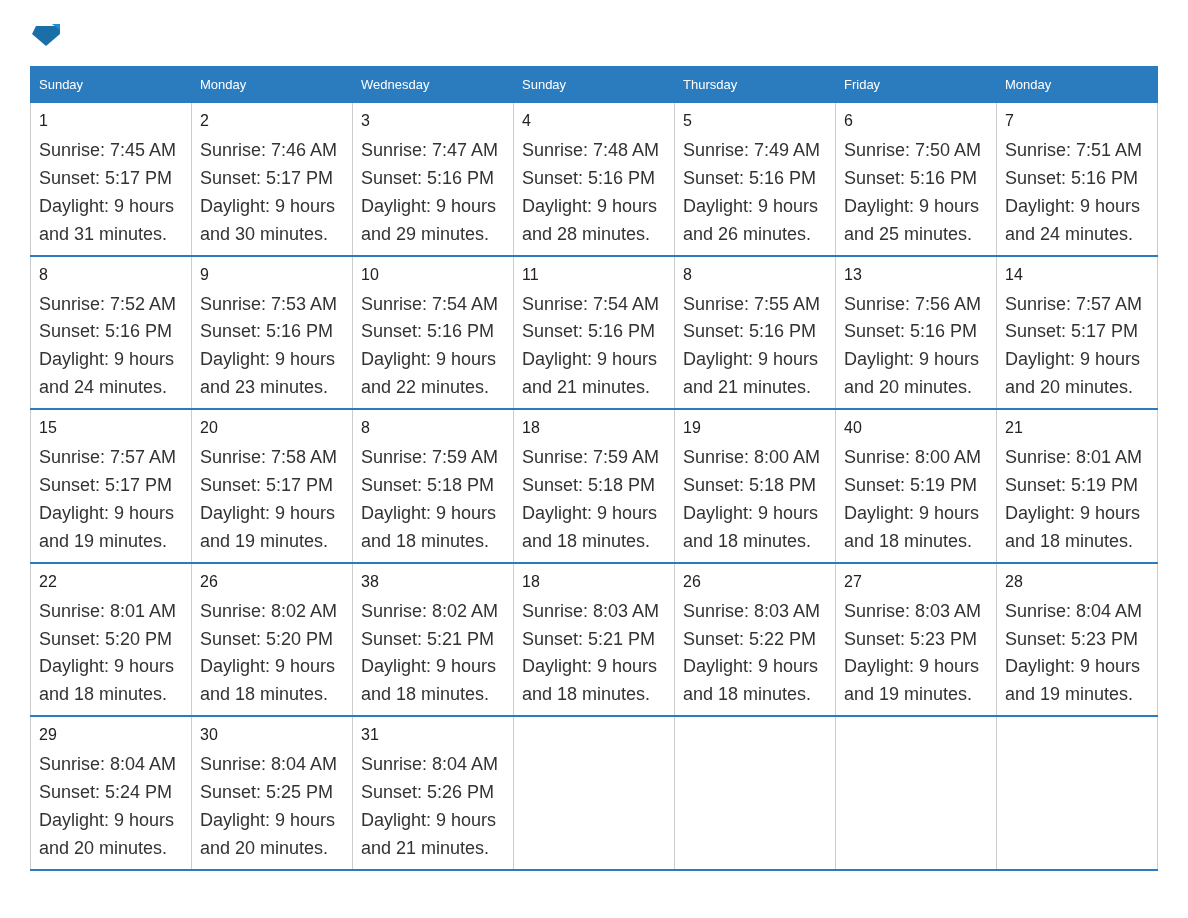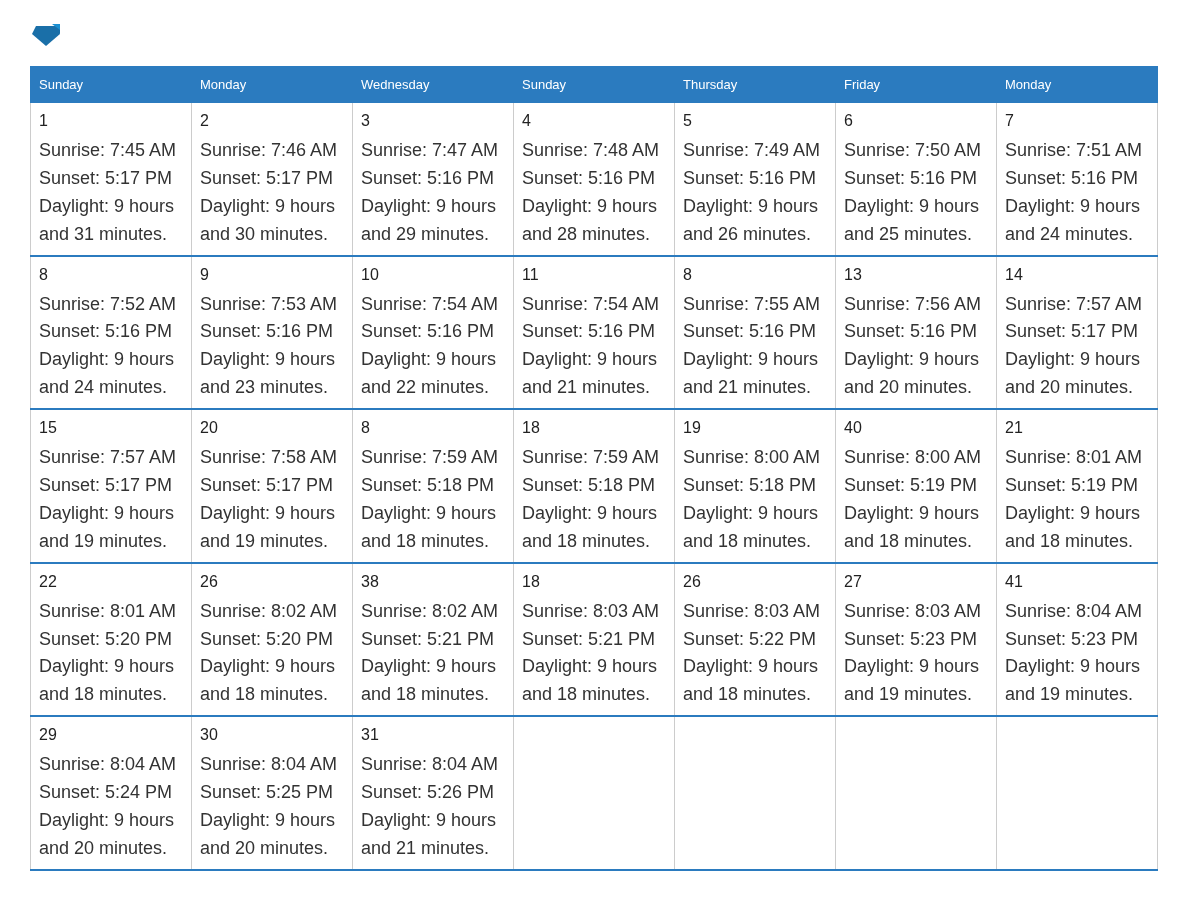--- a/index.html
+++ b/index.html
@@ -245,21 +245,21 @@
         </td>
         <td>
           <div class="day-number">26</div>
 <div class="day-info">Sunrise: 8:03 AM<br>Sunset: 5:22 PM<br>Daylight: 9 hours<br>and 18 minutes.</div>
         </td>
         <td>
           <div class="day-number">27</div>
 <div class="day-info">Sunrise: 8:03 AM<br>Sunset: 5:23 PM<br>Daylight: 9 hours<br>and 19 minutes.</div>
         </td>
         <td>
-          <div class="day-number">41</div>
+          <div class="day-number">28</div>
 <div class="day-info">Sunrise: 8:04 AM<br>Sunset: 5:23 PM<br>Daylight: 9 hours<br>and 19 minutes.</div>
         </td>
       </tr>
       <tr>
         <td>
           <div class="day-number">29</div>
 <div class="day-info">Sunrise: 8:04 AM<br>Sunset: 5:24 PM<br>Daylight: 9 hours<br>and 20 minutes.</div>
         </td>
         <td>
           <div class="day-number">30</div>

